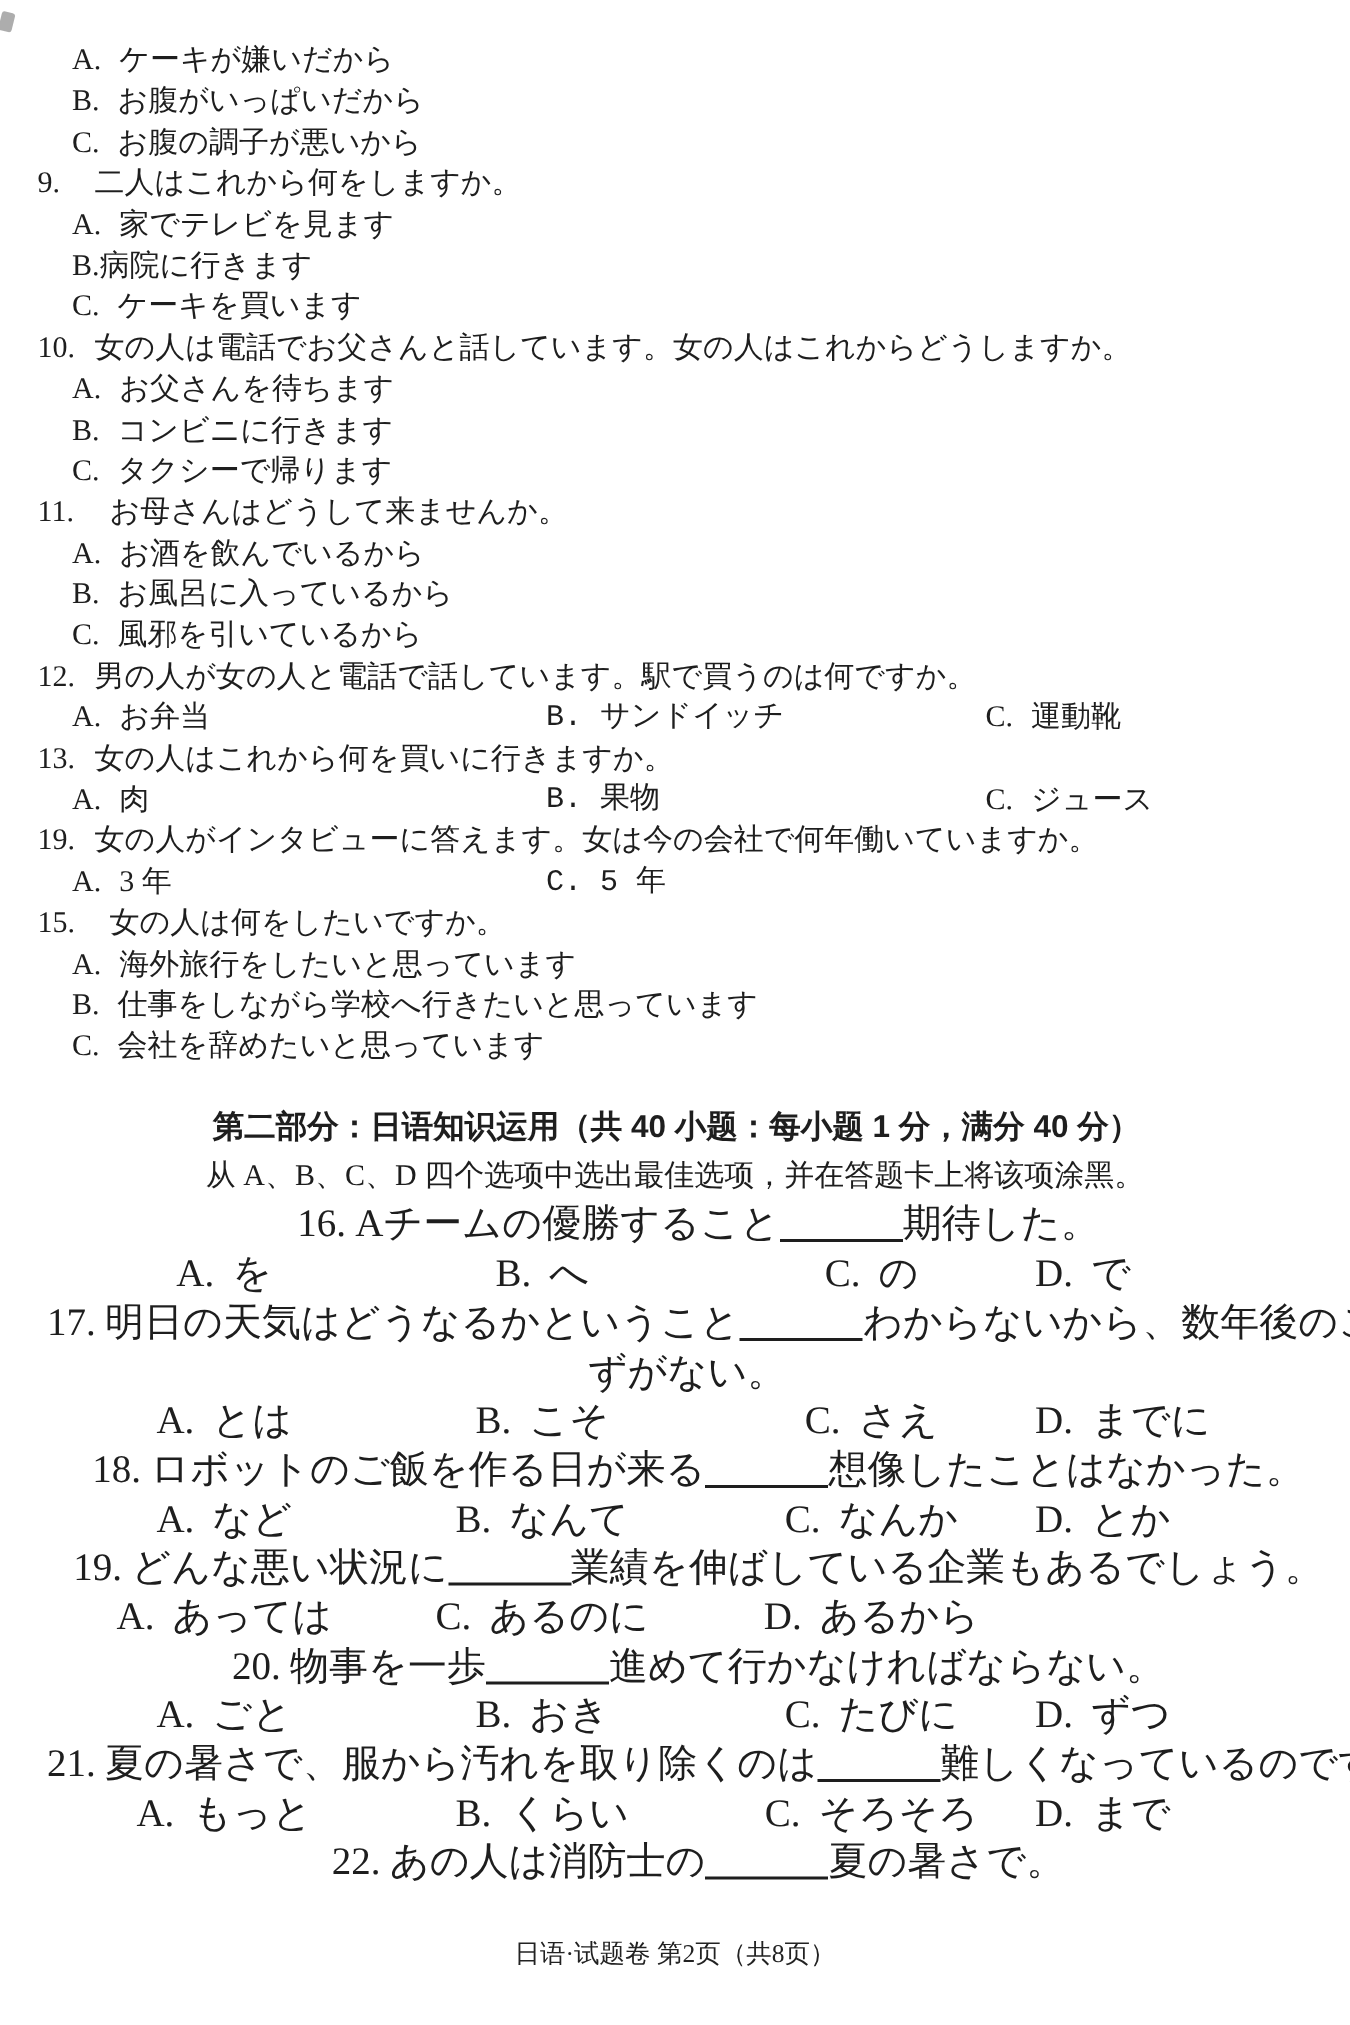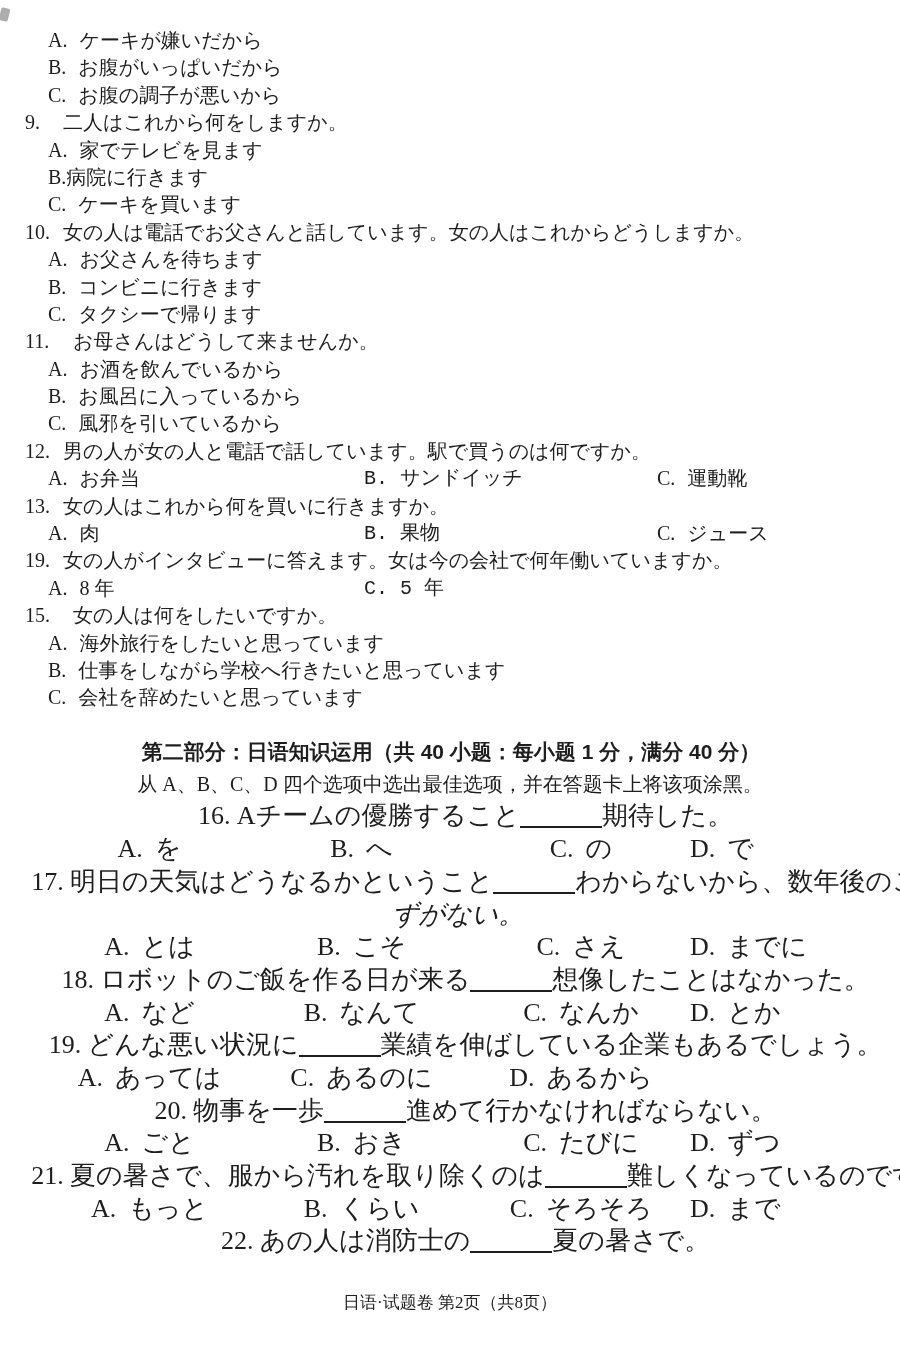--- a/index.html
+++ b/index.html
@@ -41,21 +41,21 @@
   .blank { display:inline-block; width:82px; height:16px;
            border-bottom:2px solid #1e1e1e; vertical-align:-4px; }
 
   .p2-heading {
     height:33px; line-height:33px; font-size:21px; font-weight:bold;
     font-family:"Liberation Sans","DejaVu Sans",sans-serif;
     padding-left:2px; white-space:nowrap;
   }
   .p2-instruction { height:32.7px; line-height:32.7px; font-size:20px; white-space:nowrap; }
 
-  .cont-line { padding-left:4px;font-style:italic; }
+  .cont-line { padding-left:4px; }
 
   .page-footer { position:absolute; top:1291px; left:0; width:900px;
                  text-align:center; font-size:17px; color:#222; }
 </style>
 </head>
 <body>
 
 <div class="page">
   <div class="smudge"></div>
 
@@ -82,21 +82,21 @@
         <span class="cell"><span class="opt-label">C.</span><span class="opt-text">運動靴</span></span>
       </div>
       <div class="line qline"><span class="q-num">13.</span><span class="q-stem">女の人はこれから何を買いに行きますか。</span></div>
       <div class="line opt-row row3">
         <span class="cell"><span class="opt-label">A.</span><span class="opt-text">肉</span></span>
         <span class="cell"><span class="opt-label">B.</span><span class="opt-text">果物</span></span>
         <span class="cell"><span class="opt-label">C.</span><span class="opt-text">ジュース</span></span>
       </div>
       <div class="line qline"><span class="q-num">19.</span><span class="q-stem">女の人がインタビューに答えます。女は今の会社で何年働いていますか。</span></div>
       <div class="line opt-row row3">
-        <span class="cell"><span class="opt-label">A.</span><span class="opt-text">8 年</span></span>
+        <span class="cell"><span class="opt-label">A.</span><span class="opt-text">3 年</span></span>
         <span class="cell"><span class="opt-label">C.</span><span class="opt-text">5 年</span></span>
       </div>
       <div class="line qline"><span class="q-num wide">15.</span><span class="q-stem">女の人は何をしたいですか。</span></div>
       <div class="line opt stacked"><span class="opt-label">A.</span><span class="opt-text">海外旅行をしたいと思っています</span></div>
       <div class="line opt stacked"><span class="opt-label">B.</span><span class="opt-text">仕事をしながら学校へ行きたいと思っています</span></div>
       <div class="line opt stacked"><span class="opt-label">C.</span><span class="opt-text">会社を辞めたいと思っています</span></div>
     </section>
 
   <section class="part2">
     <h2 class="p2-heading">第二部分：日语知识运用（共 40 小题：每小题 1 分，满分 40 分）</h2>

